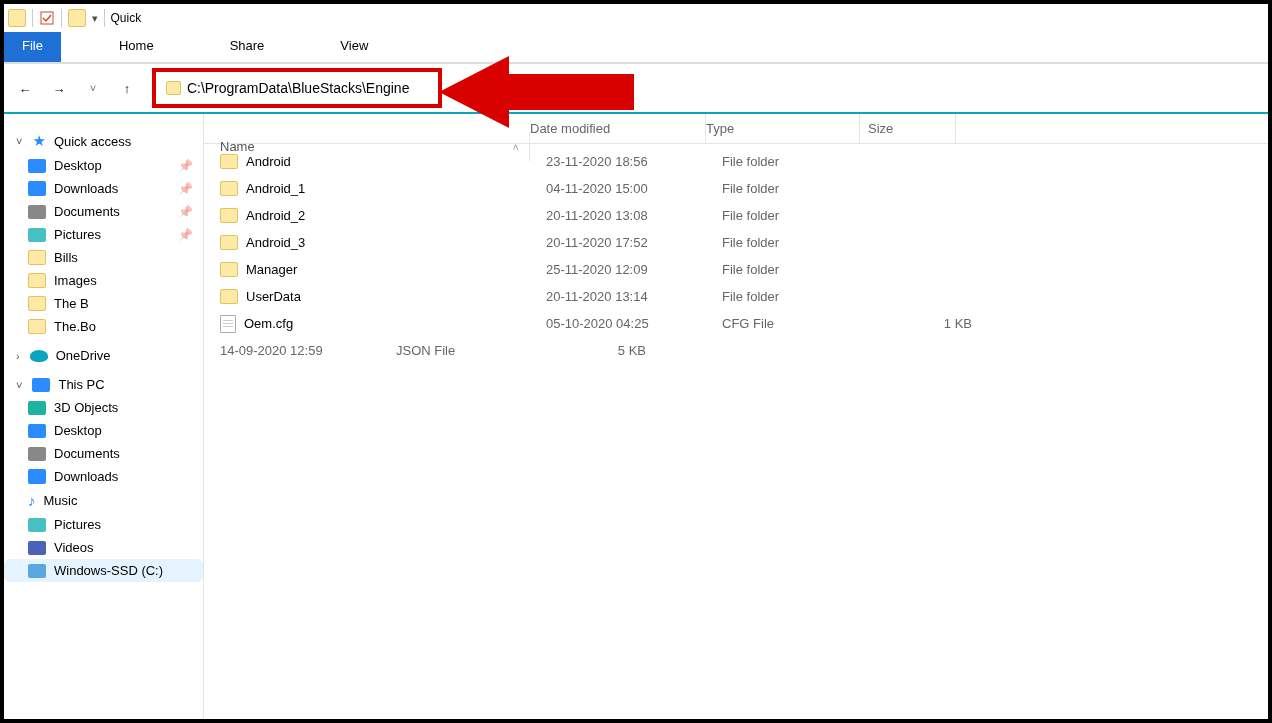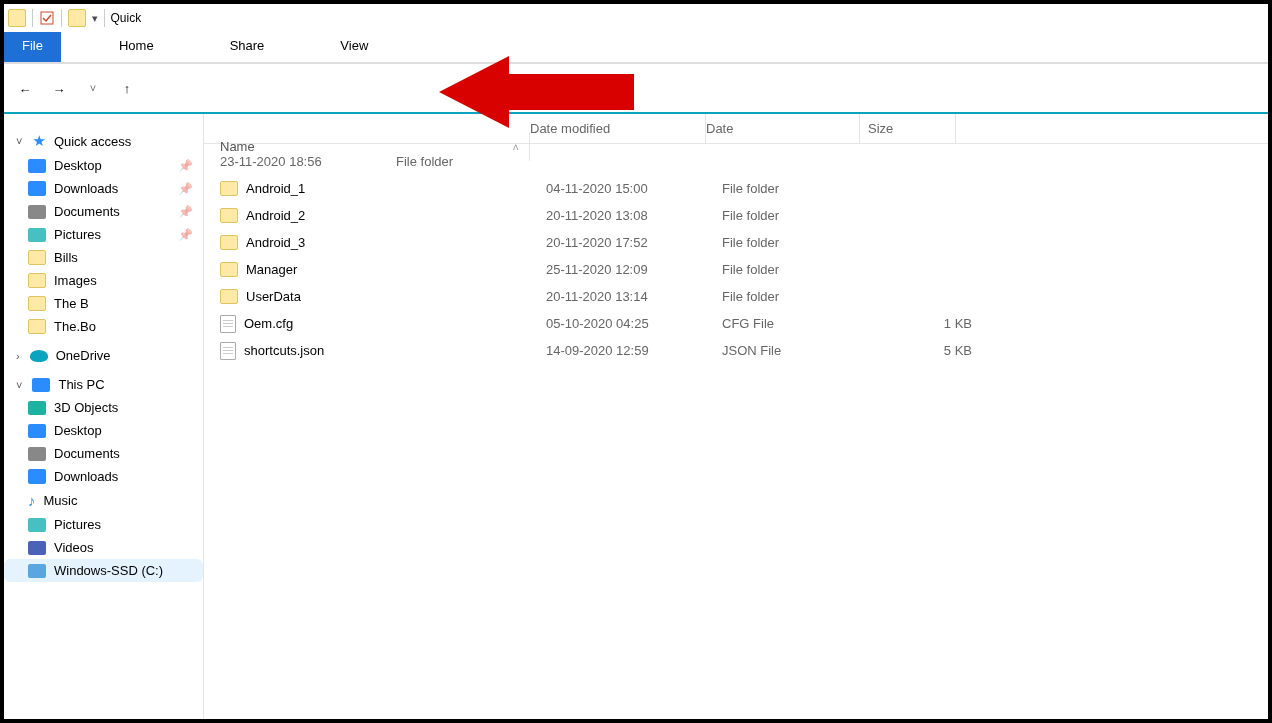--- a/index.html
+++ b/index.html
@@ -79,20 +79,26 @@
   <div class="tab">Share</div>
   <div class="tab">View</div>
 </div>
 <div class="ribbon-sep"></div>
 
 <div class="navbar">
   <span class="arrow">←</span>
   <span class="arrow">→</span>
   <span class="arrow" style="font-size:11px;opacity:.6;">˅</span>
   <span class="up">↑</span>
+  <div class="addr-wrap">
+    <div class="addr-input">
+      <span class="f-ico"></span>
+      <input type="text" value="C:\ProgramData\BlueStacks\Engine" style="">
+    </div>
+  </div>
 </div>
 <div class="addr-sep"></div>
 
 <svg class="big-arrow" viewBox="0 0 200 80">
   <polygon points="0,40 70,4 70,22 195,22 195,58 70,58 70,76" fill="#d90000"></polygon>
 </svg>
 
 <div class="main">
 
   <div class="sidebar">
@@ -187,25 +193,29 @@
       </div>
   </div>
 
   <div class="content">
     <div class="headers hdr">
       <div class="cell col-name">
           <span>Name</span>
           <span class="name-sort">˄</span>
         </div>
       <div class="cell col-date">Date modified</div>
-      <div class="cell col-type">Date</div>
+      <div class="cell col-type">Type</div>
       <div class="cell col-size">Size</div>
     </div>
     <div class="rows" id="file-rows">
         <div class="row">
+          <div class="col-name">
+            <span class="ico-folder"></span>
+            <span>Android</span>
+          </div>
           <div class="col-date">23-11-2020 18:56</div>
           <div class="col-type">File folder</div>
           <div class="col-size"></div>
         </div>
         <div class="row">
           <div class="col-name">
             <span class="ico-folder"></span>
             <span>Android_1</span>
           </div>
           <div class="col-date">04-11-2020 15:00</div>
@@ -251,23 +261,19 @@
         <div class="row">
           <div class="col-name">
             <span class="ico-file"></span>
             <span>Oem.cfg</span>
           </div>
           <div class="col-date">05-10-2020 04:25</div>
           <div class="col-type">CFG File</div>
           <div class="col-size">1 KB</div>
         </div>
         <div class="row">
-          <div class="col-name">
-            <span class="ico-file"></span>
-            <span>shortcuts.json</span>
-          </div>
           <div class="col-date">14-09-2020 12:59</div>
           <div class="col-type">JSON File</div>
           <div class="col-size">5 KB</div>
         </div>
       </div>
   </div>
 </div>
 
 </body></html>

